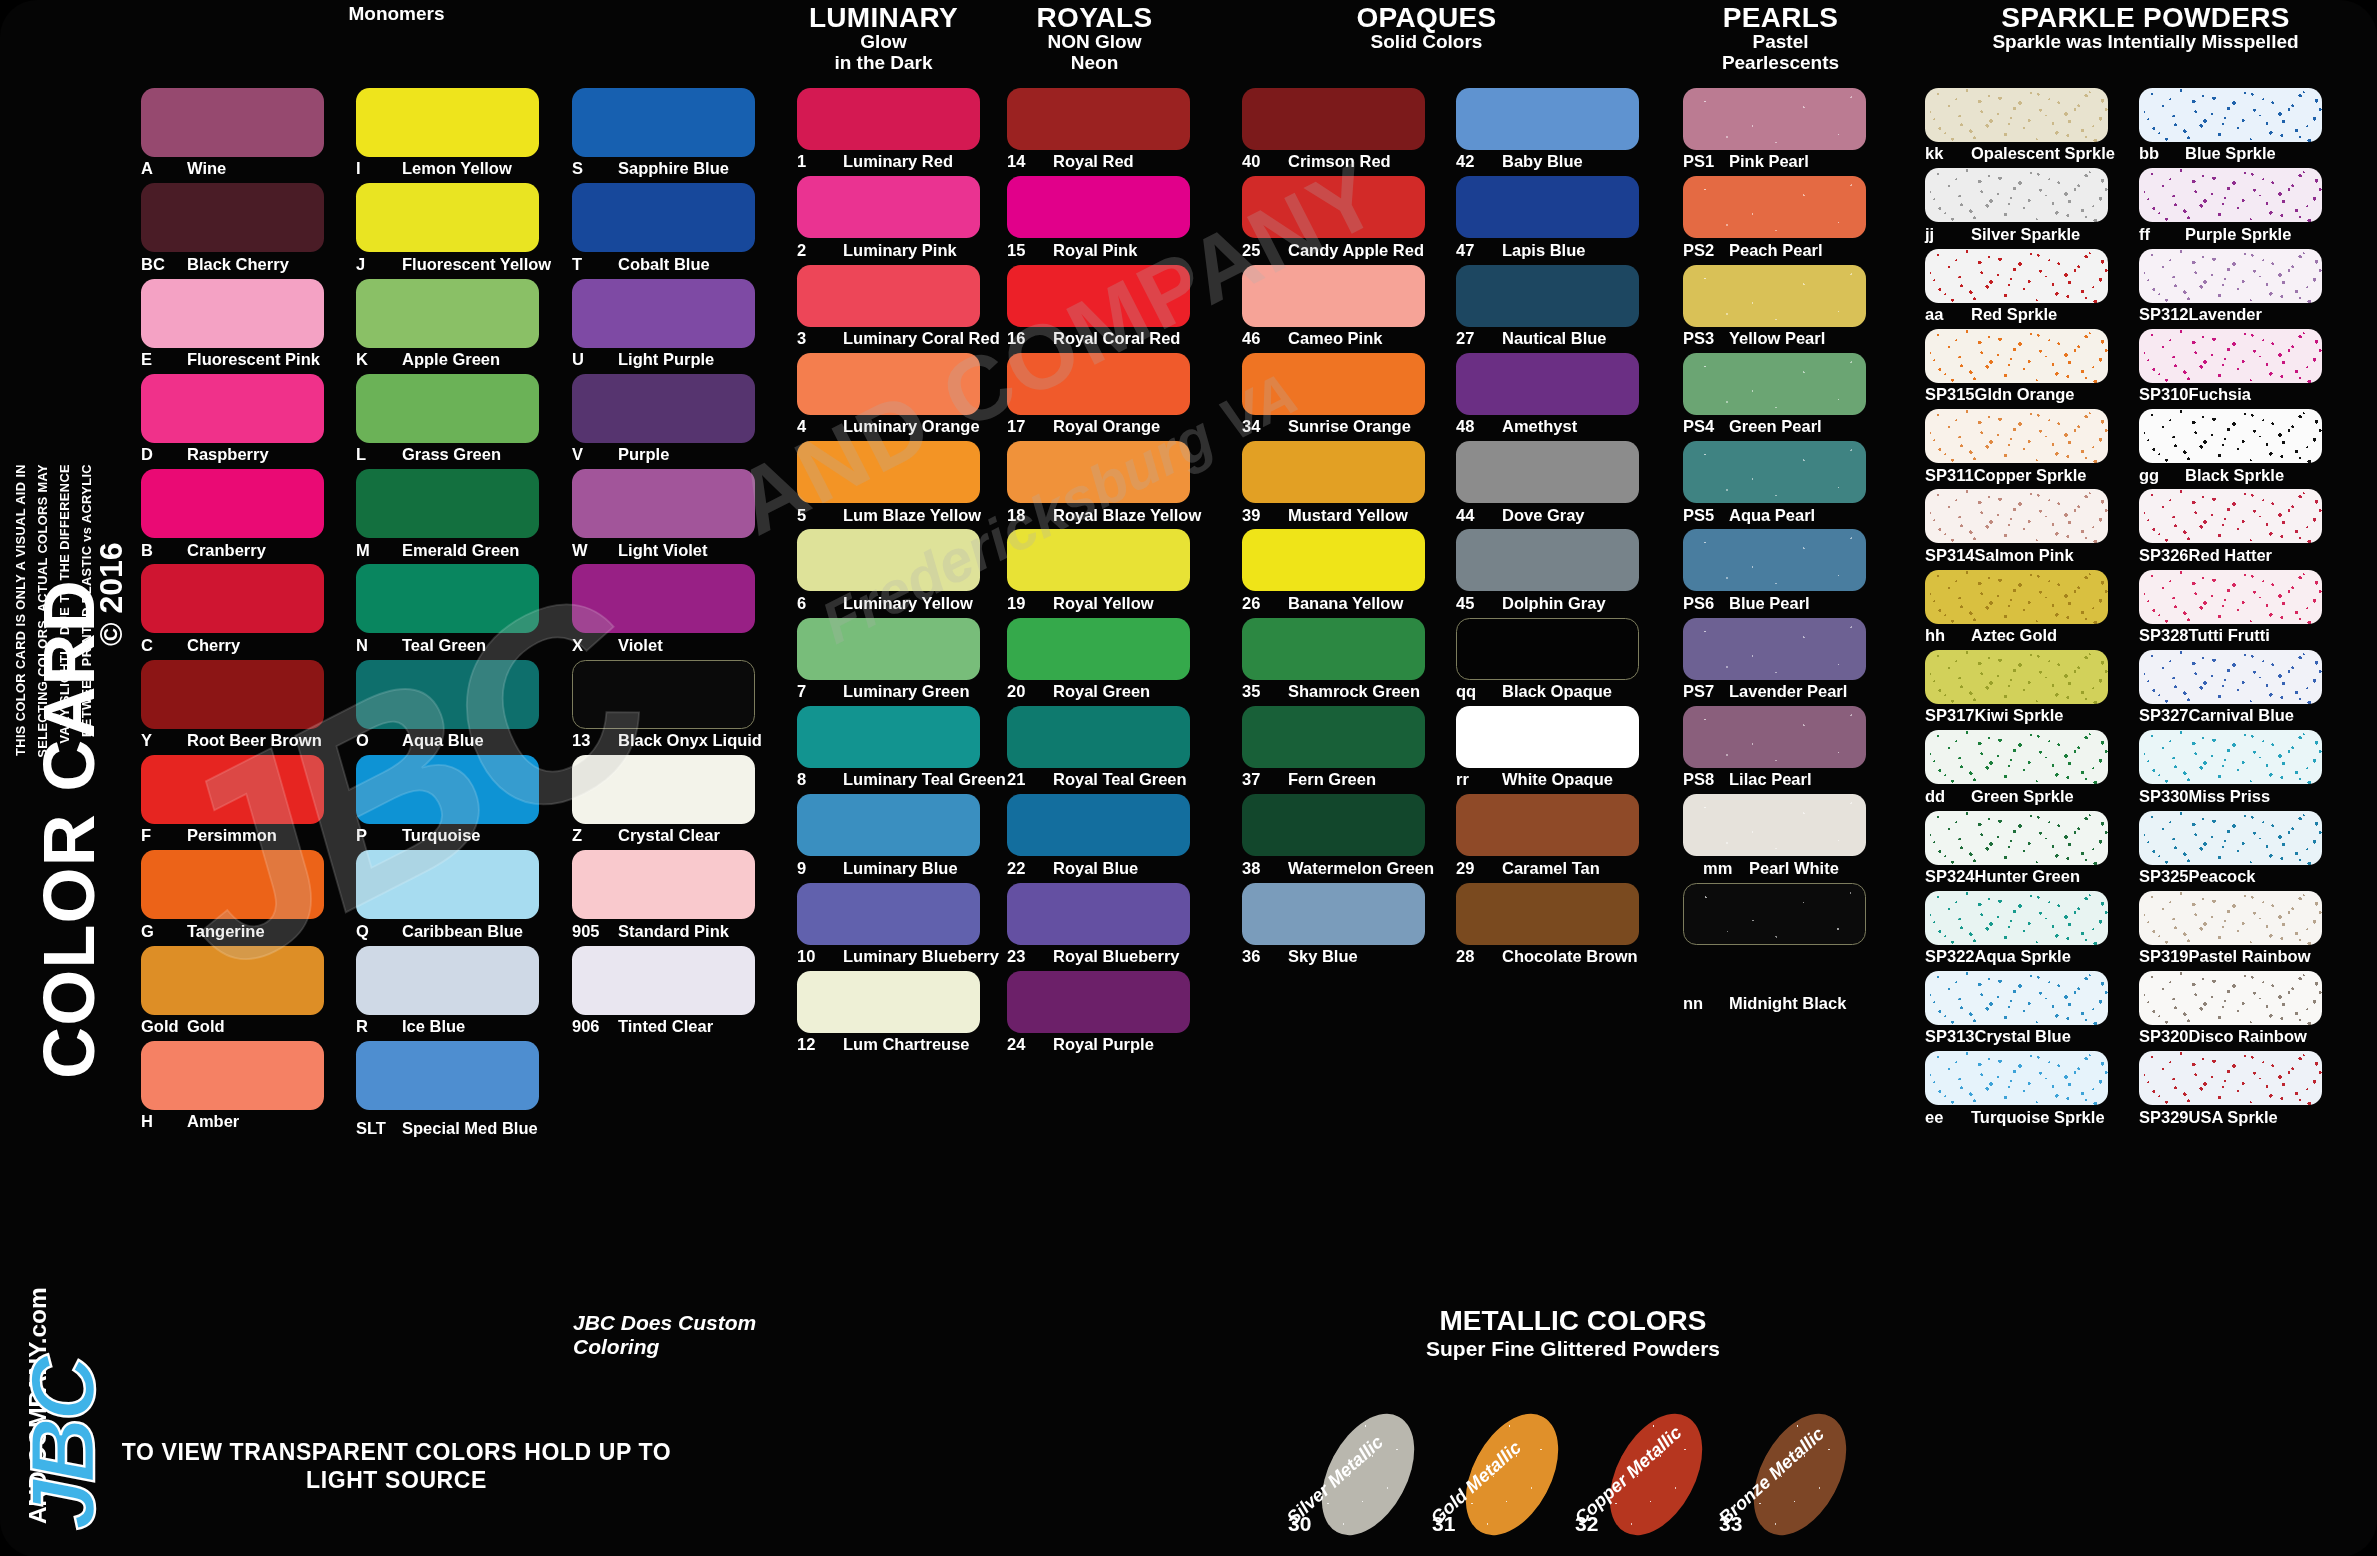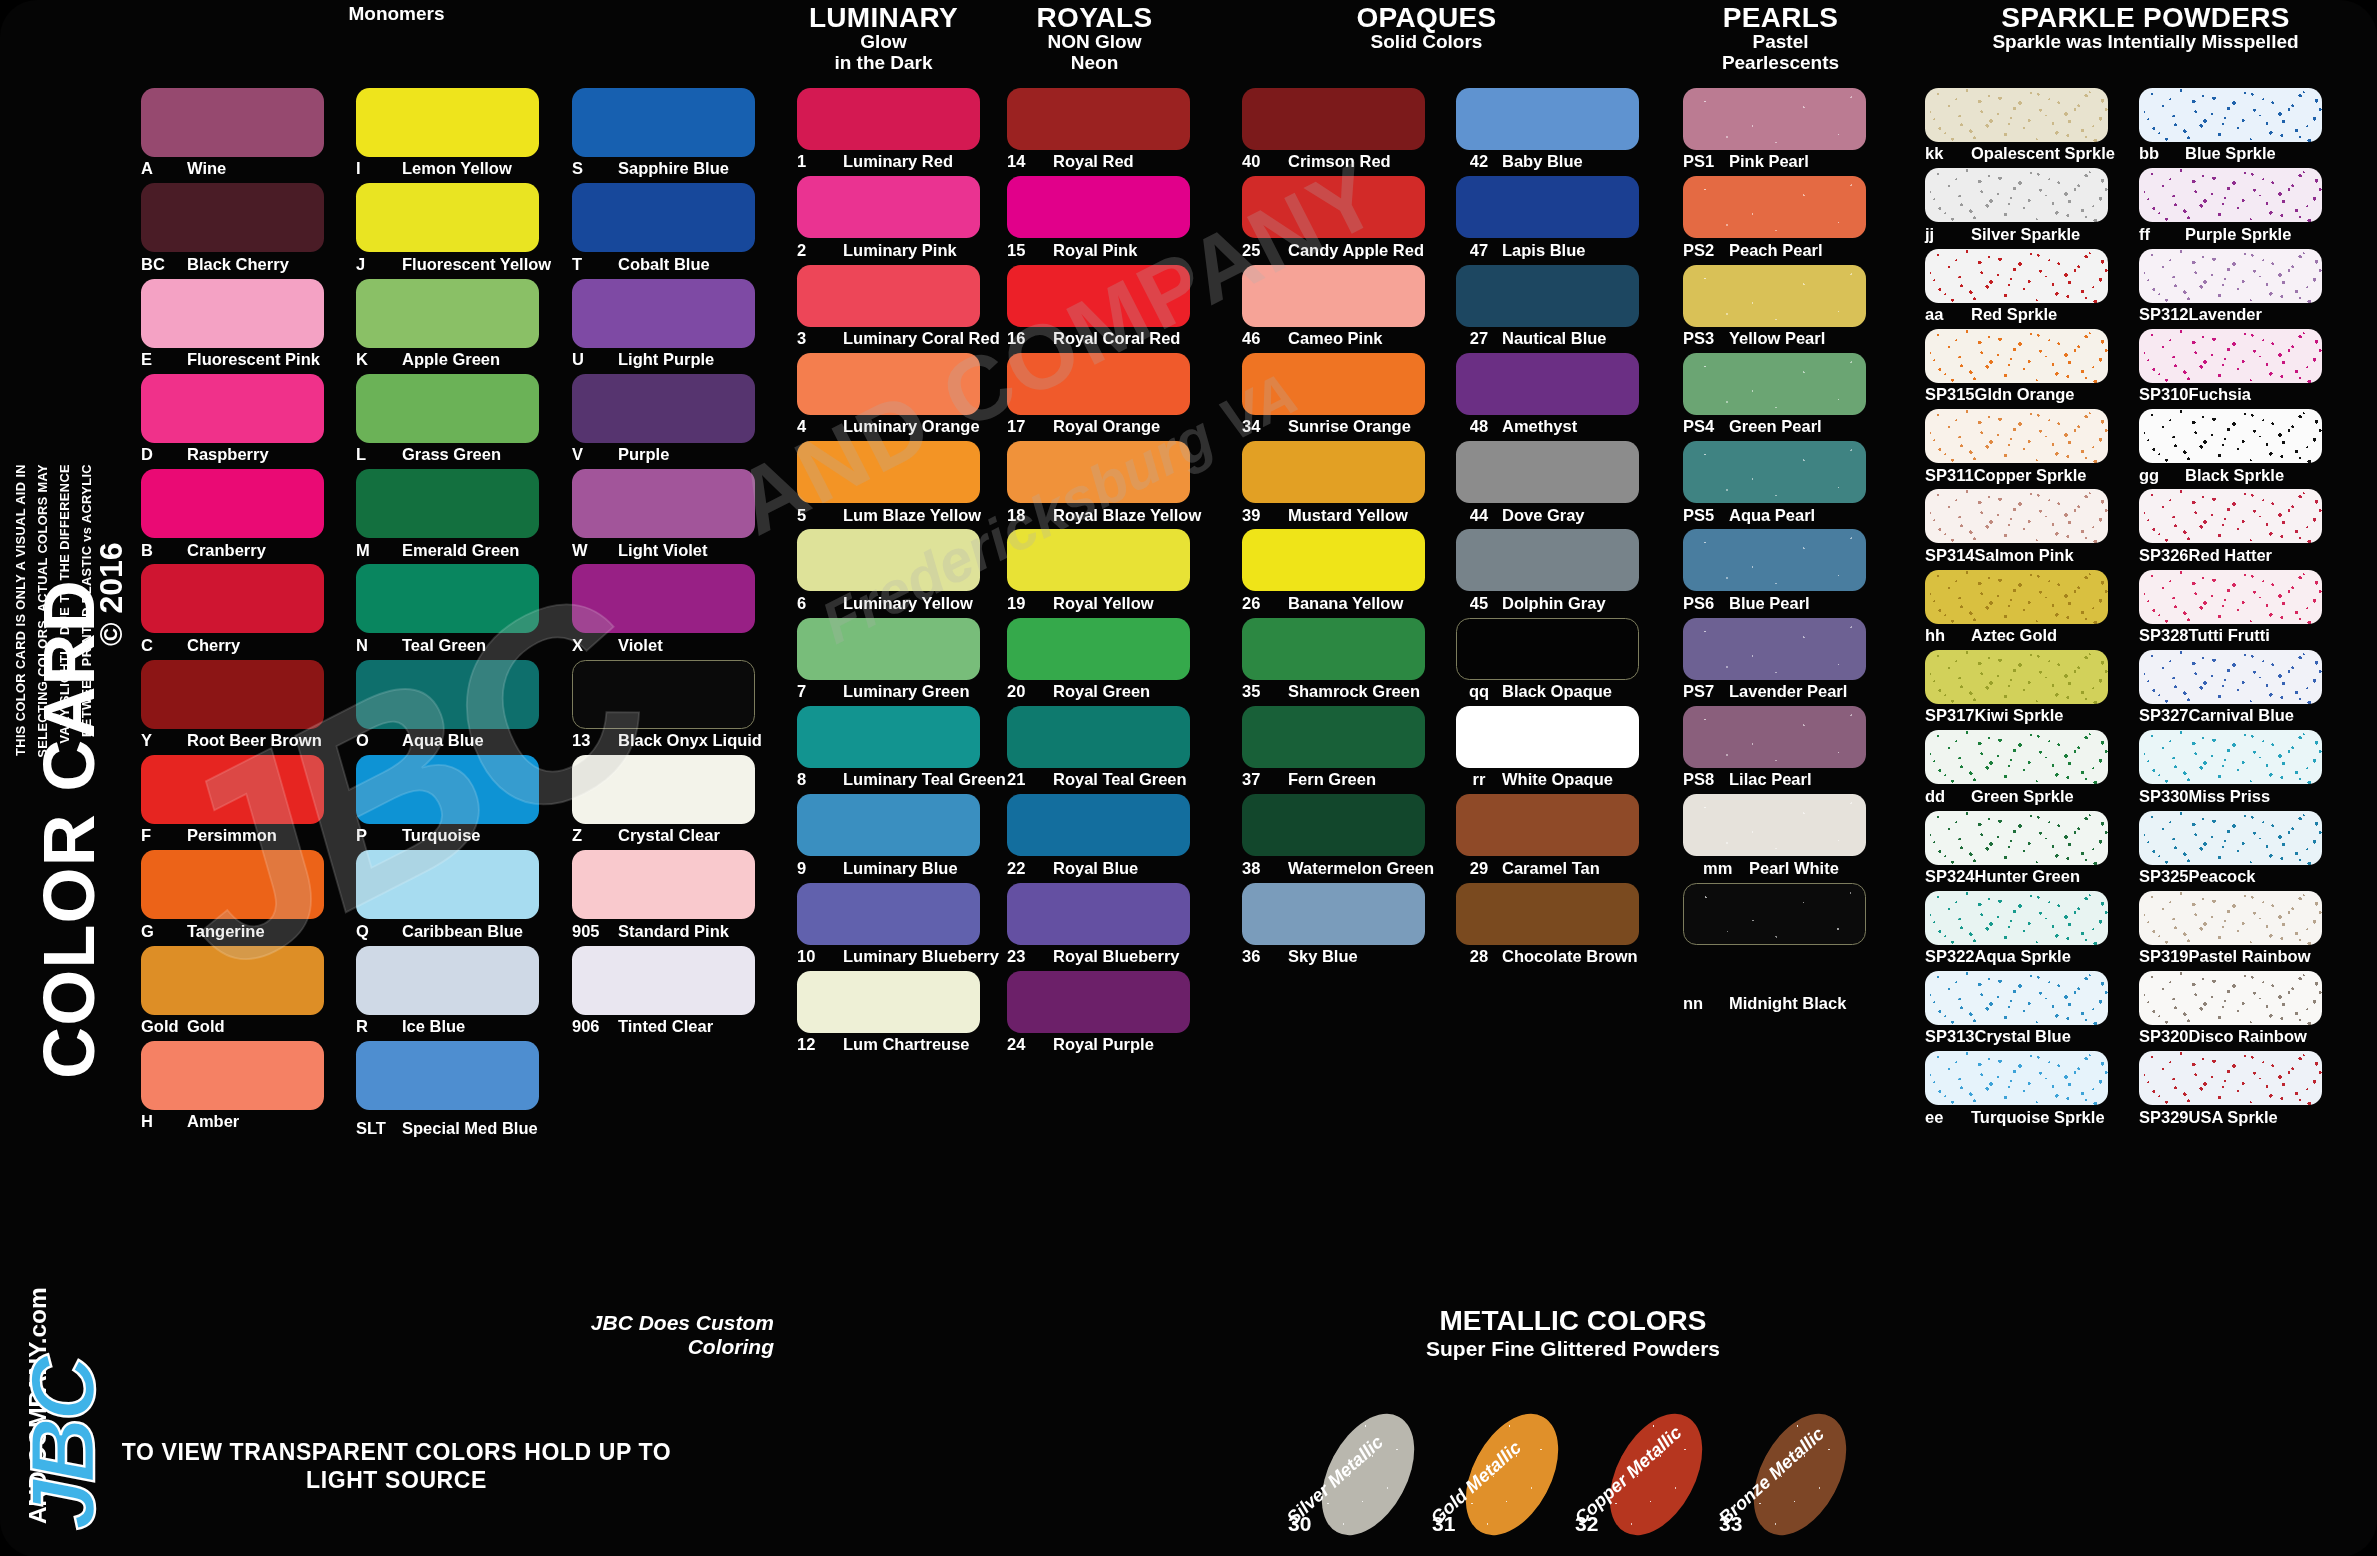--- a/index.html
+++ b/index.html
@@ -73,21 +73,21 @@
   .sw-name{display:inline-block;}
 
   
   #transparent-note{
     position:absolute;left:110px;top:1439px;width:573px;
     text-align:center;font-size:23px;font-weight:bold;line-height:1.2;
     letter-spacing:0.6px;
   }
   #custom-coloring{
     position:absolute;left:573px;top:1311px;width:201px;
-    text-align:right;font-size:21px;font-style:italic;font-weight:bold;line-height:1.15;
+    text-align:left;font-size:21px;font-style:italic;font-weight:bold;line-height:1.15;
   }
 
   
   #metallic-head{
     position:absolute;left:1250px;top:1305px;width:646px;text-align:center;
   }
   #metallic-head .h1{font-size:28px;font-weight:bold;}
   #metallic-head .h2{font-size:21px;font-weight:bold;}
   #metallic-row{position:absolute;left:1256px;top:1396px;width:646px;height:152px;}
   .met{
@@ -615,21 +615,21 @@
           </div>
         </div>
         <div class="sw-item">
           <div class="sw" style="height: 62px; background: rgb(122, 156, 187);"></div>
           <div class="sw-lab">
             <span class="sw-code" style="min-width: 46px;">36</span>
             <span class="sw-name">Sky Blue</span>
           </div>
         </div>
       </div>
-      <div class="col" style="left: 1456px; top: 88px; width: 183px; text-align: center;">
+      <div class="col" style="left: 1456px; top: 88px; width: 183px;">
         <div class="sw-item">
           <div class="sw" style="height: 62px; background: rgb(95, 147, 208);"></div>
           <div class="sw-lab">
             <span class="sw-code" style="min-width: 46px;">42</span>
             <span class="sw-name">Baby Blue</span>
           </div>
         </div>
         <div class="sw-item">
           <div class="sw" style="height: 62px; background: rgb(27, 63, 146);"></div>
           <div class="sw-lab">

